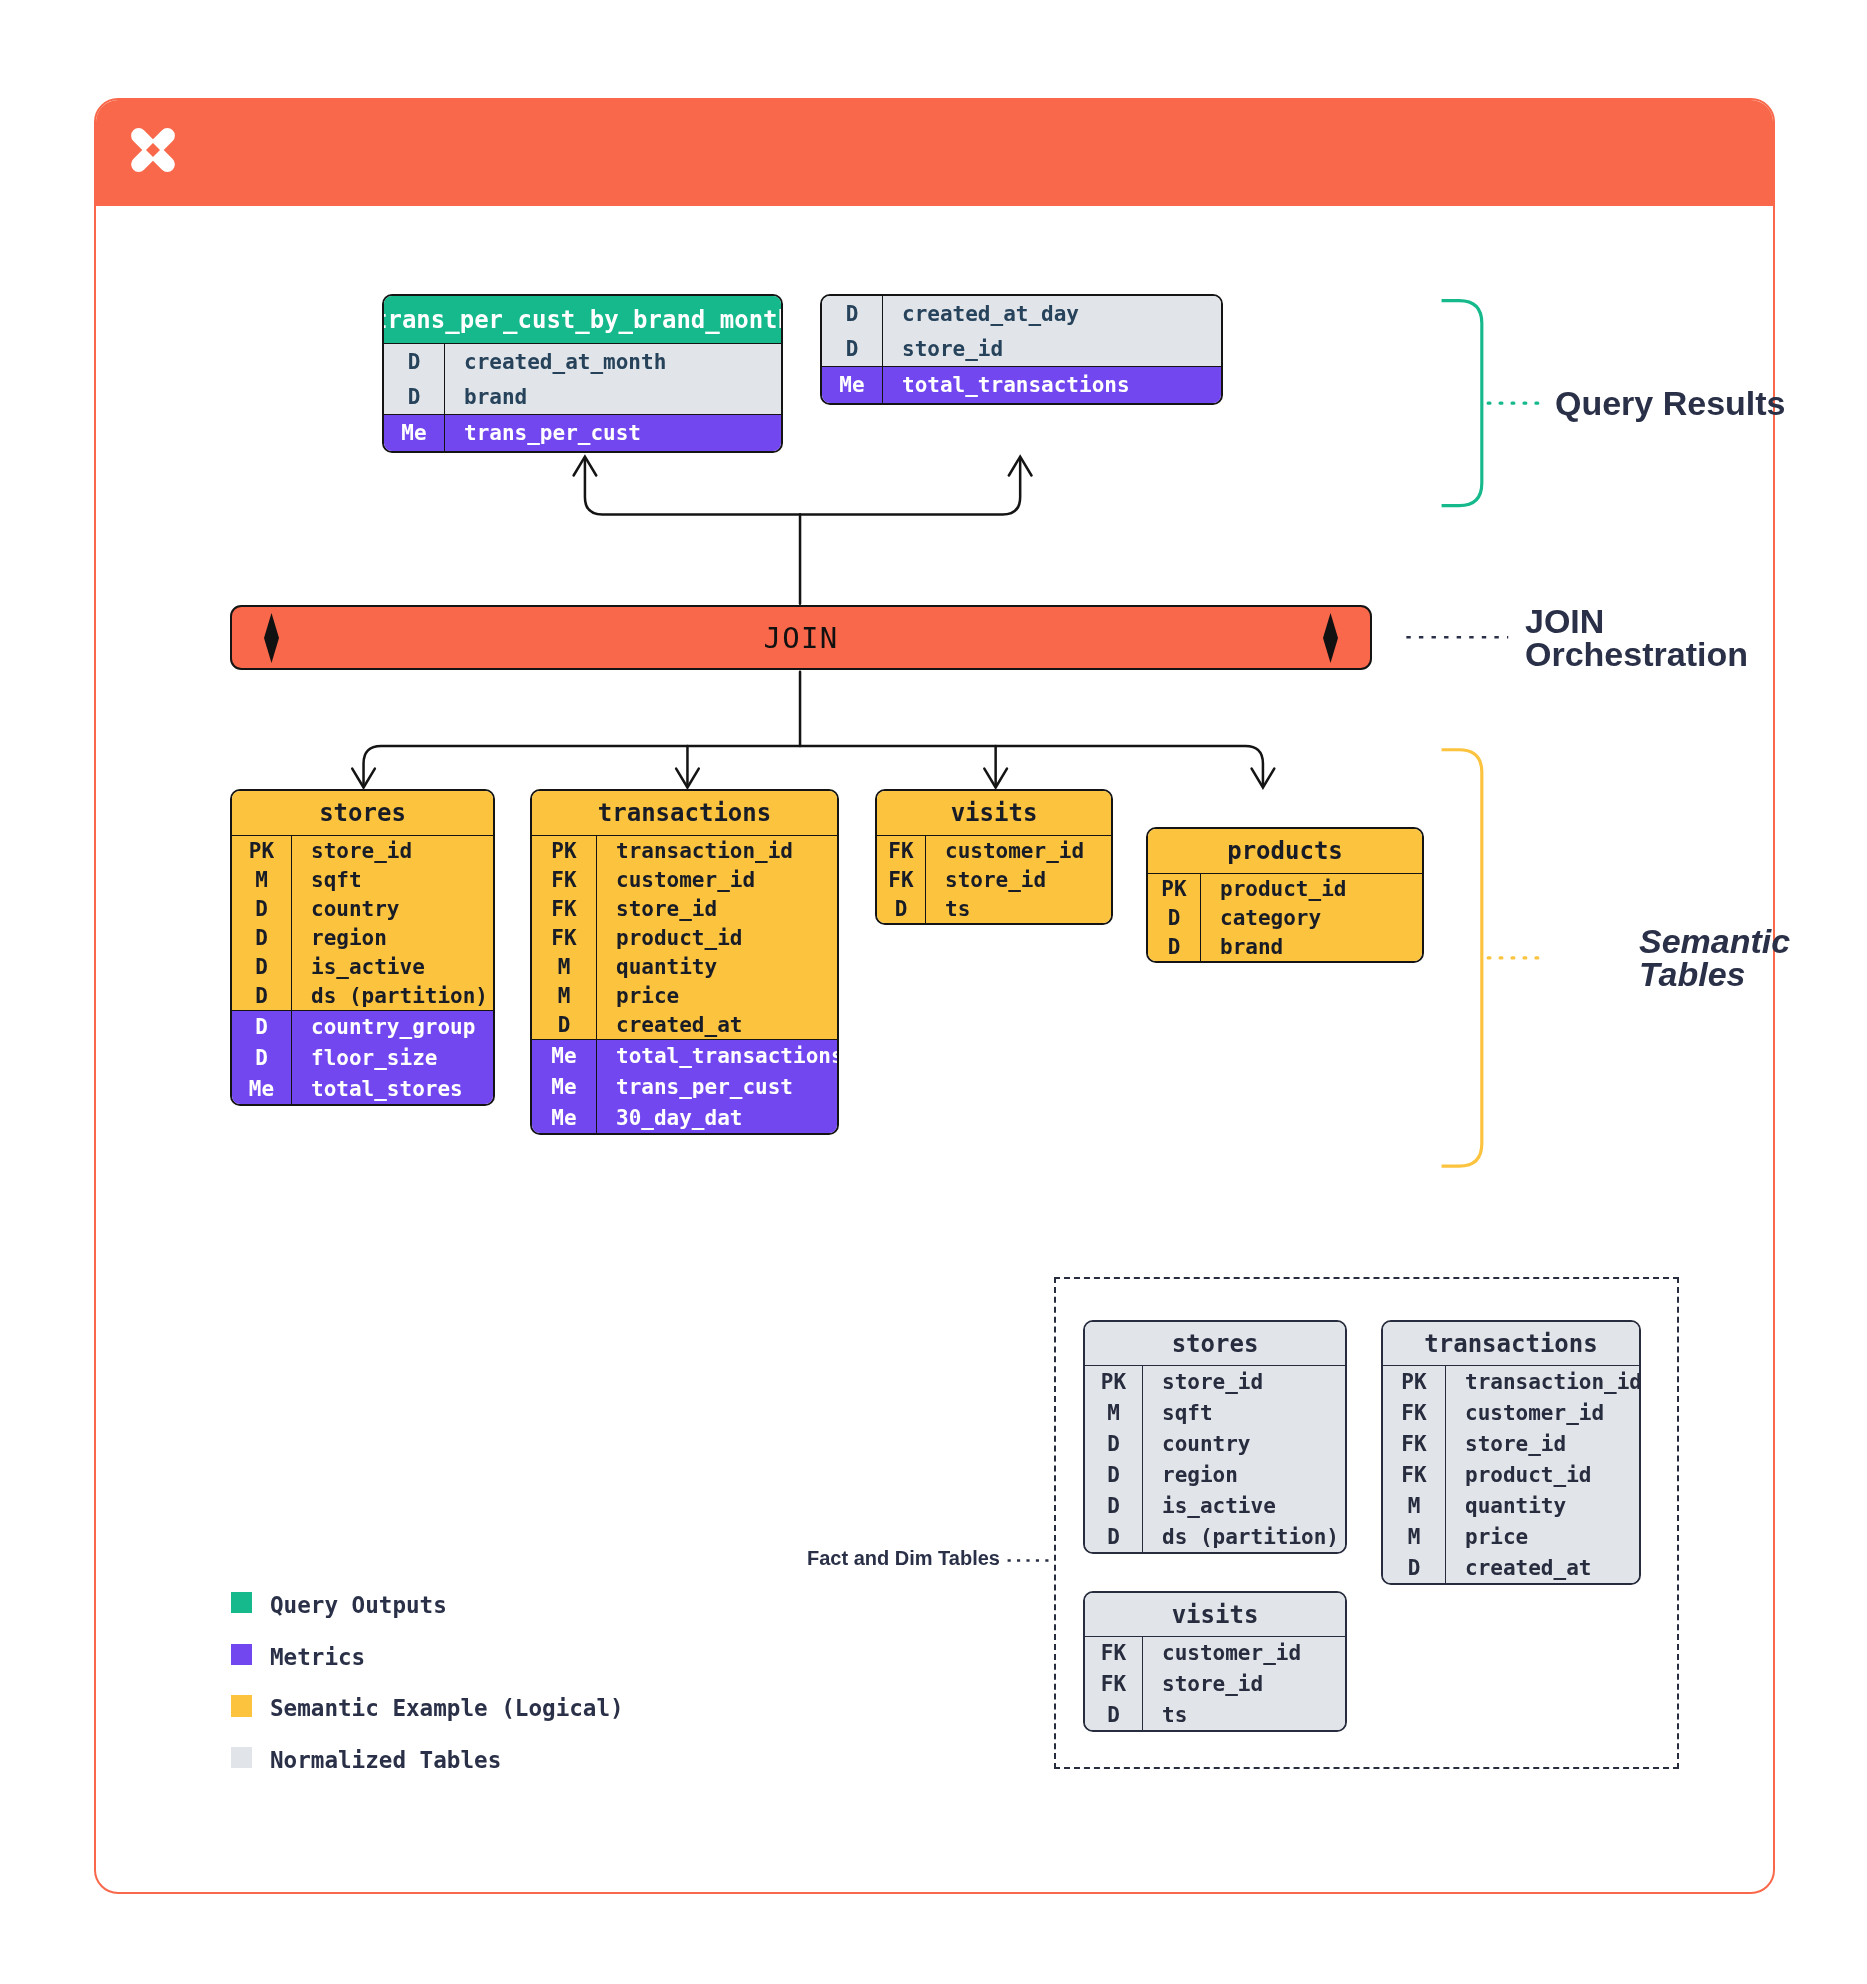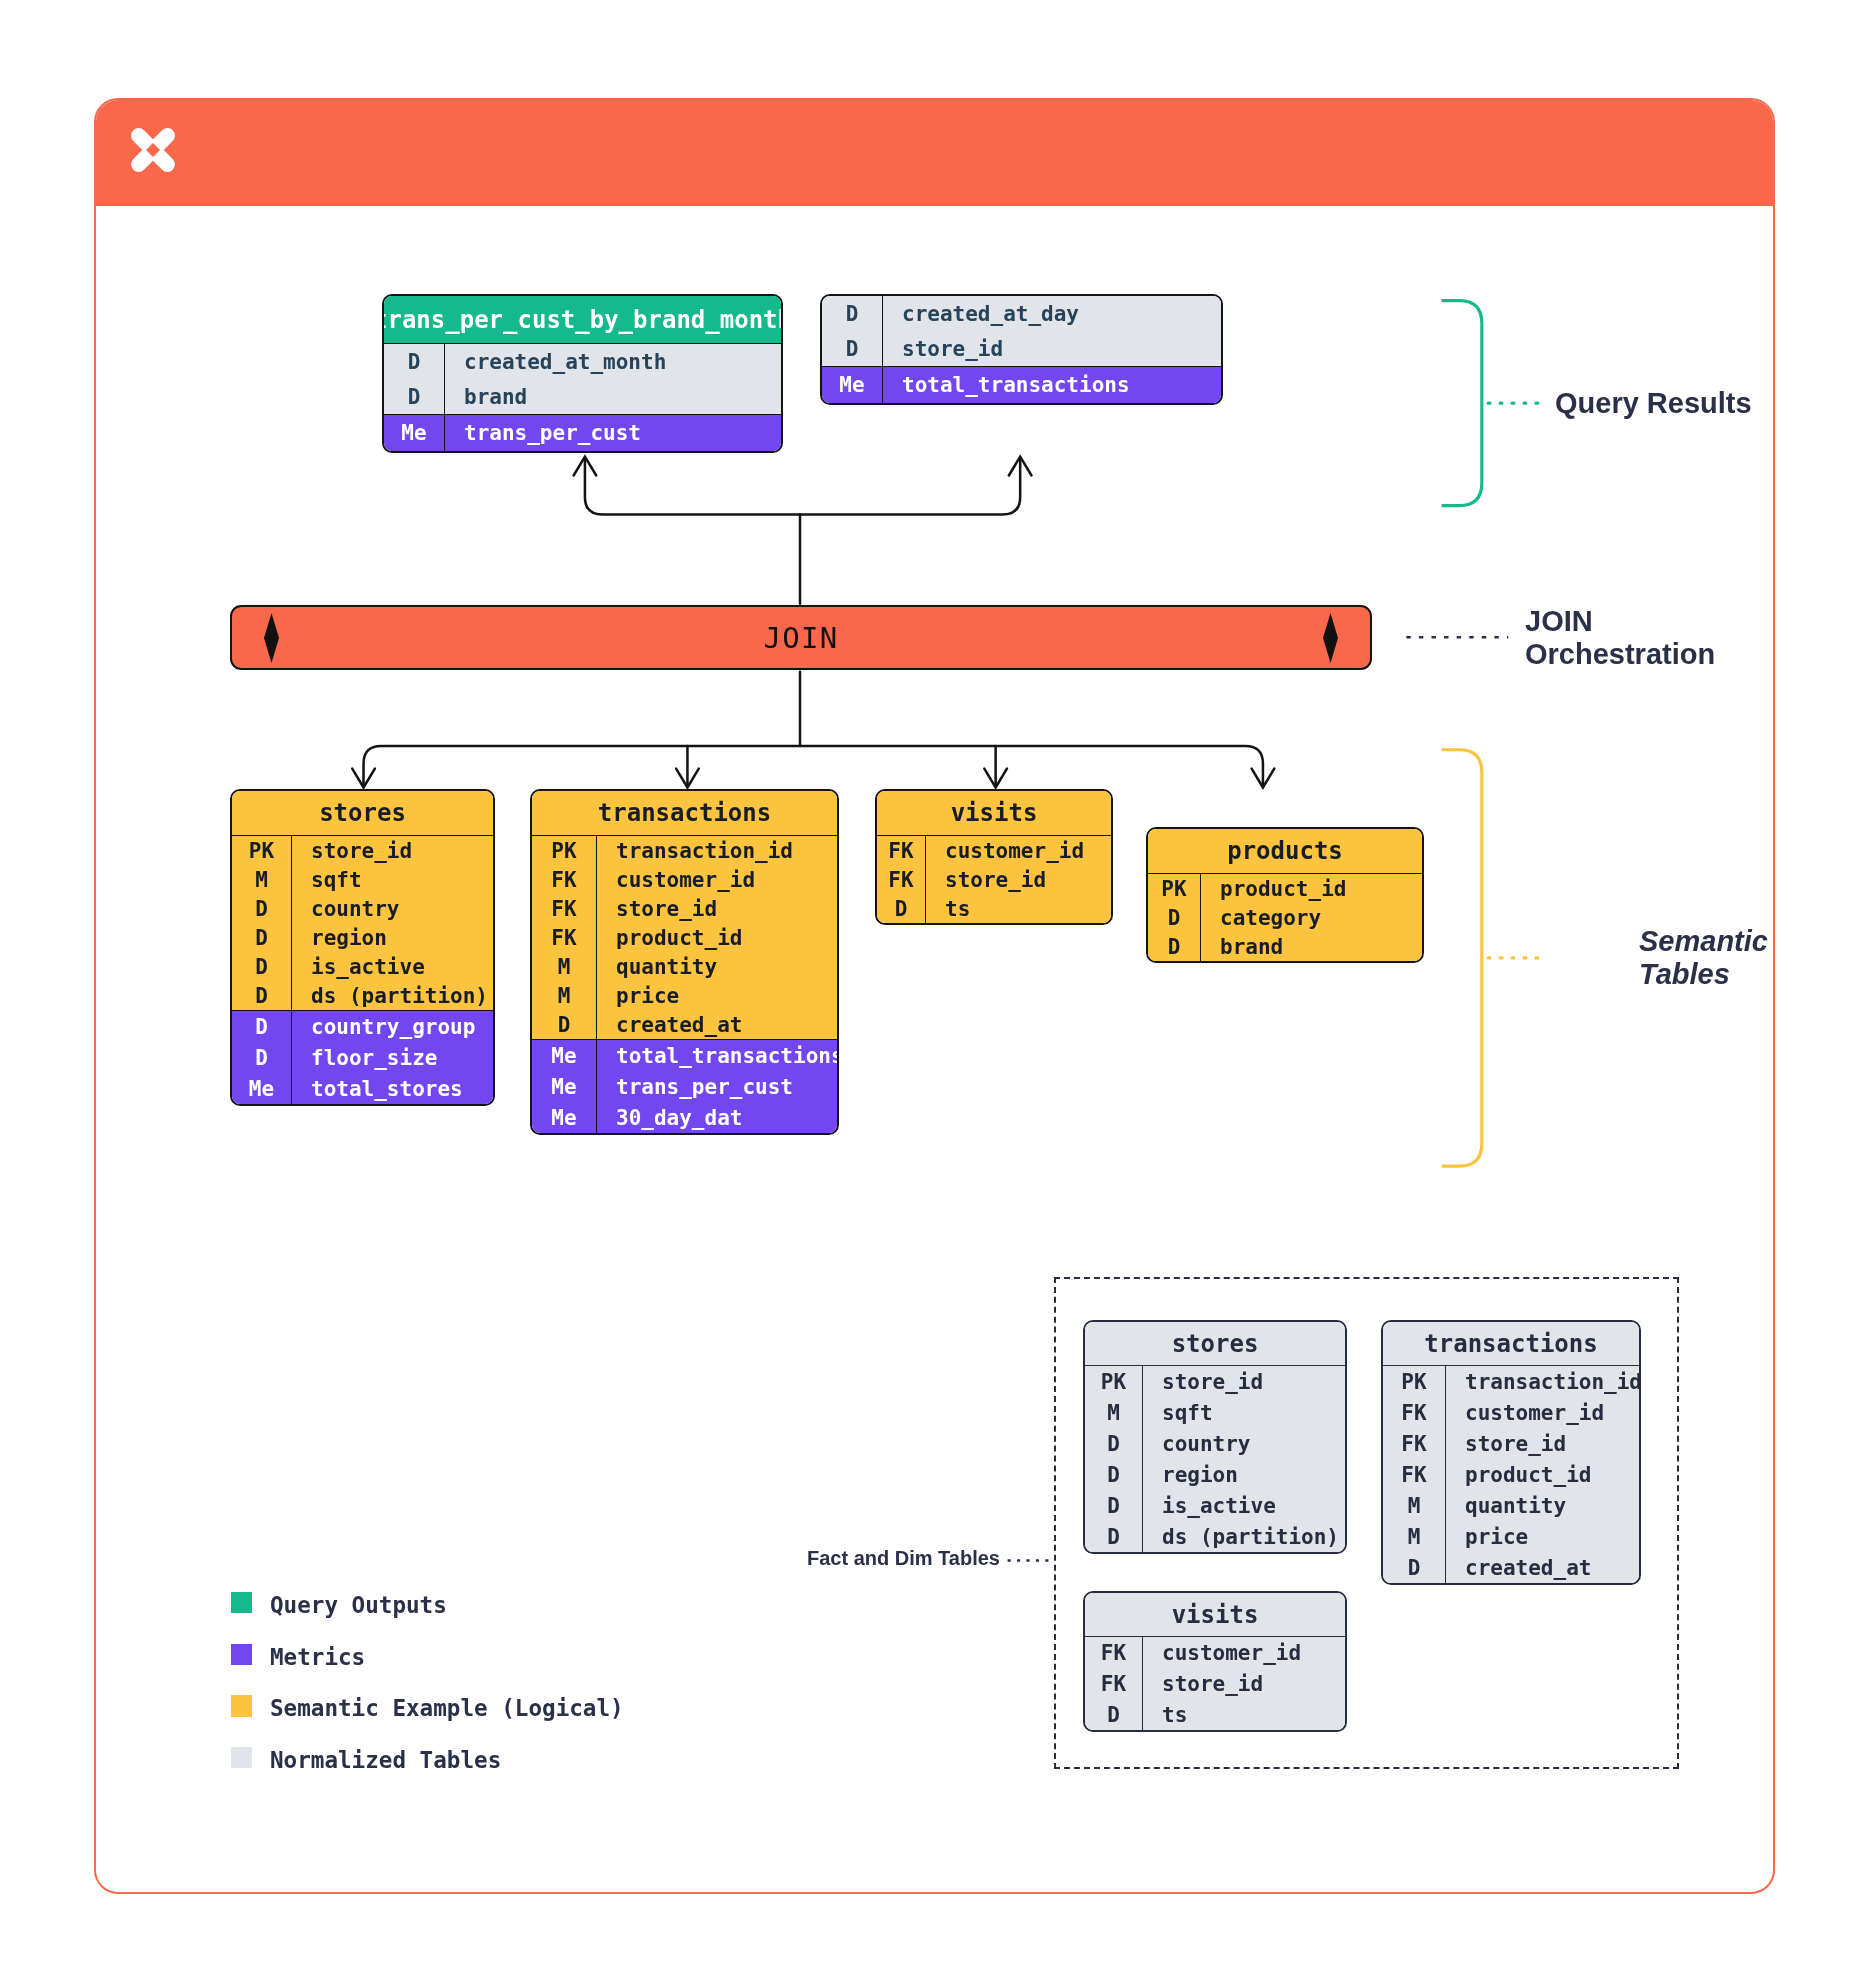--- a/index.html
+++ b/index.html
@@ -54,21 +54,21 @@
   #sem-transactions{left:530px;top:789px;width:309px;--keyw:64px;}
   #sem-visits{left:875px;top:789px;width:238px;--keyw:48px;}
   #sem-products{left:1146px;top:827px;width:278px;--keyw:52px;}
   #norm-stores{left:1083px;top:1320px;width:264px;--keyw:57px;}
   #norm-transactions{left:1381px;top:1320px;width:260px;--keyw:62px;}
   #norm-visits{left:1083px;top:1591px;width:264px;--keyw:57px;}
   #dashed-box{position:absolute;left:1054px;top:1277px;width:625px;height:492px;
         border:2.5px dashed var(--navy);box-sizing:border-box;}
   
   .annot{position:absolute;font-family:"Liberation Sans",sans-serif;font-weight:bold;
-         color:var(--labeltext);font-size:29px;line-height:33px;white-space:nowrap;}
+         color:var(--labeltext);font-size:34px;line-height:33px;white-space:nowrap;}
   #lbl-query-results{left:1555px;top:387px;}
   #lbl-join-orch{left:1525px;top:605px;}
   #lbl-semantic{left:1639px;top:925px;font-style:italic;}
   #lbl-factdim{left:629px;top:1542px;width:371px;text-align:right;font-size:20px;}
   
   .legend{position:absolute;left:231px;top:1592px;}
   .legend-item{display:flex;height:29px;margin-bottom:22.6px;}
   .legend-swatch{width:21.4px;height:21.4px;margin-right:17.6px;flex:0 0 auto;}
   .legend-label{font-size:22.6px;font-weight:700;color:var(--labeltext);white-space:nowrap;}
   svg.overlay{position:absolute;left:0;top:0;pointer-events:none;}

